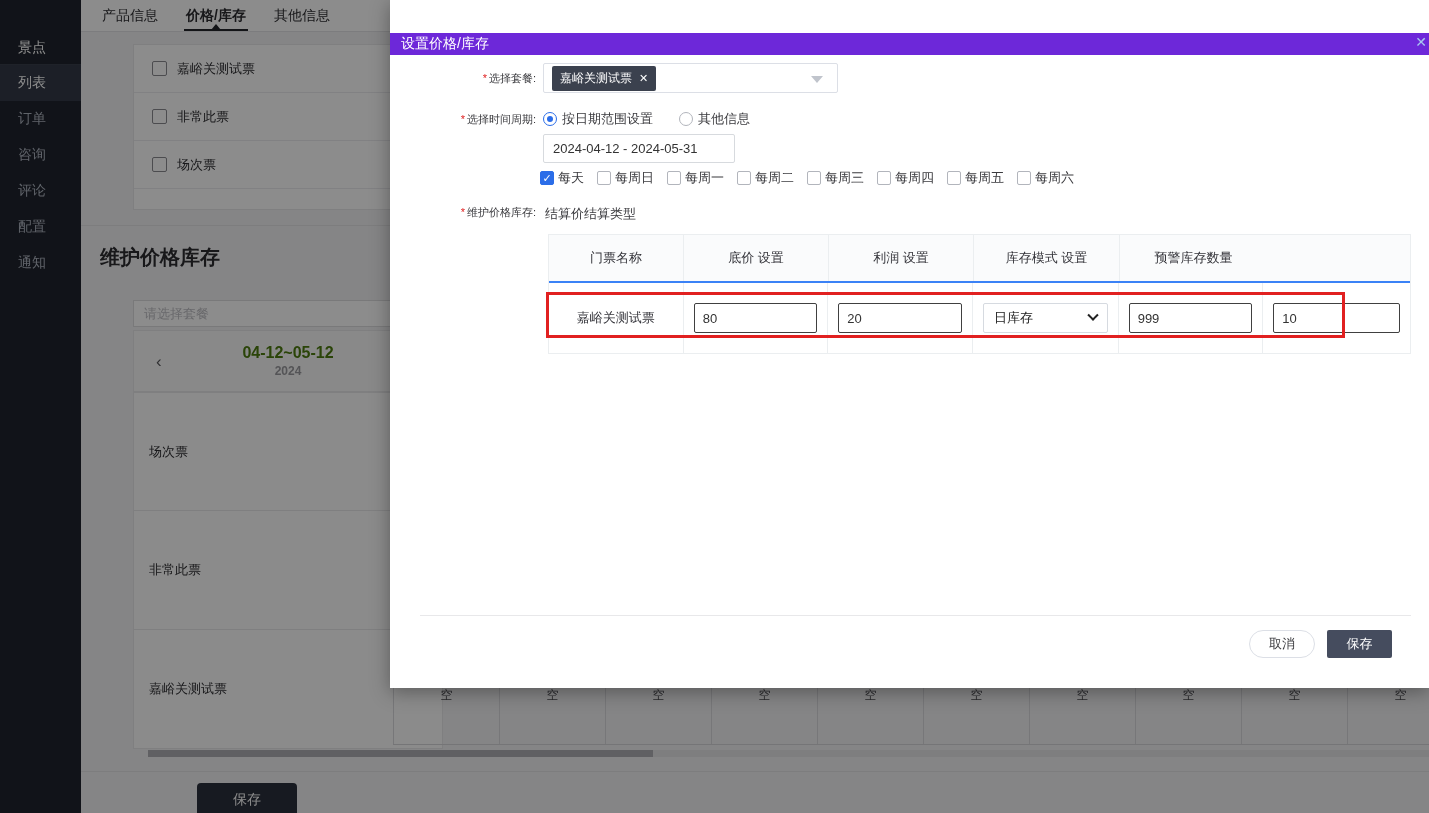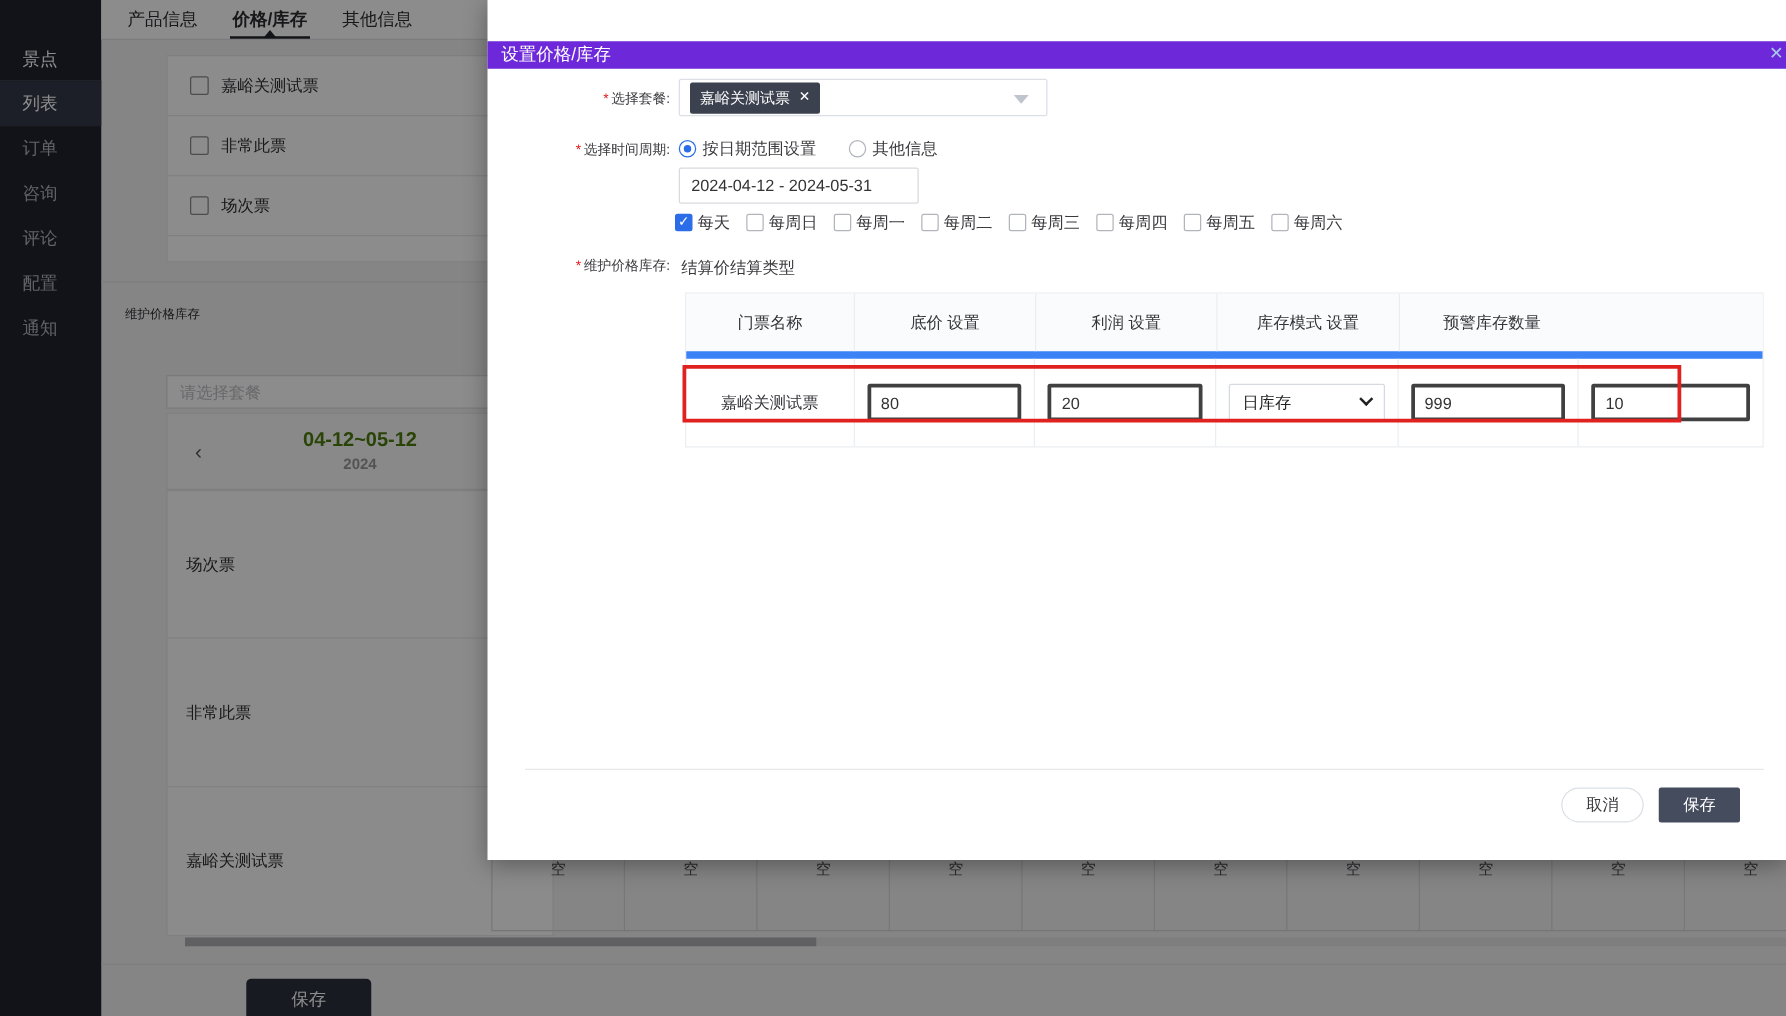--- a/index.html
+++ b/index.html
@@ -27,21 +27,21 @@
     position:absolute; bottom:1px; left:50%; margin-left:-5px; width:0; height:0;
     border-left:5px solid transparent; border-right:5px solid transparent; border-bottom:6px solid #23252b;
   }
 
   .ticket-card { position:absolute; left:52px; top:44px; width:310px; height:166px; background:#fff; border:1px solid #e7e7ea; }
   .ticket-row { height:48px; display:flex; align-items:center; gap:10px; padding-left:18px; border-bottom:1px solid #ececee; }
   .cb-box { width:15px; height:15px; border:1.5px solid #8b8b90; border-radius:2px; background:#fff; flex:0 0 auto; }
   .ticket-row span.lbl { font-size:13px; color:#2f2f33; }
 
   .section-divider { position:absolute; left:0; top:225px; width:100%; height:1px; background:#e4e4e6; }
-  .section-title { position:absolute; left:19px; top:244px; font-size:10px; font-weight:normal; color:#2d2d31; }
+  .section-title { position:absolute; left:19px; top:244px; font-size:20px; font-weight:bold; color:#2d2d31; }
 
   .package-input { position:absolute; left:52px; top:300px; width:310px; height:27px; border:1px solid #dcdcdf; background:#fff; padding:0 10px; font-size:13px; color:#333; font-family:"Liberation Sans", sans-serif; }
   .package-input::placeholder { color:#bfbfc4; }
 
   .cal-head { position:absolute; left:52px; top:330px; width:310px; height:62px; background:#fafafa; border:1px solid #e7e7ea; display:flex; align-items:center; justify-content:space-between; padding:0 22px; }
   .cal-nav { font-size:17px; color:#5a5a5e; cursor:pointer; line-height:1; }
   .cal-center { text-align:center; }
   .cal-range { font-size:16px; font-weight:bold; color:#4d7c0f; }
   .cal-year { font-size:12px; color:#9a9a9e; font-weight:bold; margin-top:2px; }
 
@@ -83,28 +83,28 @@
   .date-input { position:absolute; left:153px; top:134px; width:192px; height:29px; border:1px solid #d7dade; border-radius:2px; padding:0 9px; font-size:13px; color:#333; font-family:"Liberation Sans", sans-serif; }
 
   .week-row { position:absolute; left:150px; top:169px; display:flex; align-items:center; gap:13px; }
   .wk { display:flex; align-items:center; gap:4px; cursor:pointer; font-size:13px; color:#3a3a3e; }
   .wk-box { width:14px; height:14px; border:1.5px solid #b2b5bc; border-radius:2px; background:#fff; }
   .wk.checked .wk-box { background:#2b6de8; border-color:#2b6de8; color:#fff; font-size:11px; line-height:13px; text-align:center; }
 
   .maintain-hint { position:absolute; left:155px; top:205px; font-size:13px; color:#3a3a3e; }
 
   .price-table { position:absolute; left:158px; top:234px; width:863px; border:1px solid #ebeef0; }
-  .pt-head { display:flex; background:#fafbfc; border-bottom:6px solid #3b82f6; }
+  .pt-head { display:flex; background:#fafbfc; border-bottom:2px solid #3b82f6; }
   .pt-hcell { height:46px; display:flex; align-items:center; justify-content:center; font-size:13px; color:#34343a; border-right:1px solid #ebeef0; }
   .pt-hcell:last-child, .pt-cell:last-child { border-right:none; }
   .pt-body { display:flex; }
   .pt-cell { height:70px; display:flex; align-items:center; padding:0 10px; border-right:1px solid #ebeef0; }
   .pt-cell.name { justify-content:center; font-size:13px; color:#34343a; }
   .c0{width:135px;} .c1{width:145px;} .c2{width:145px;} .c3{width:146px;} .c4{width:145px;} .c5{width:147px;}
-  .cell-input { width:100%; height:30px; border:3px solid #404040; border-radius:2px; padding:0 8px; font-size:13px; color:#333; font-family:"Liberation Sans", sans-serif; }
+  .cell-input { width:100%; height:30px; border:1px solid #404040; border-radius:2px; padding:0 8px; font-size:13px; color:#333; font-family:"Liberation Sans", sans-serif; }
   .cell-select { width:100%; height:30px; border:1px solid #d6dae0; border-radius:2px; padding:0 10px; font-size:13px; color:#222; background:#fff; display:flex; align-items:center; justify-content:space-between; cursor:pointer; }
   .sel-chev { width:8px; height:8px; border-right:2px solid #222; border-bottom:2px solid #222; transform:rotate(45deg) translate(-2px,-2px); }
 
   .red-box { position:absolute; left:156px; top:292px; width:799px; height:46px; border:3px solid #e12020; pointer-events:none; }
 
   .modal-footer-line { position:absolute; left:30px; top:615px; width:991px; height:1px; background:#e8e8ea; }
   .btn-cancel { position:absolute; left:859px; top:630px; width:66px; height:28px; background:#fff; border:1px solid #dcdfe6; border-radius:14px; font-size:13px; color:#3a3a3e; cursor:pointer; font-family:"Liberation Sans", sans-serif; }
   .btn-save { position:absolute; left:937px; top:630px; width:65px; height:28px; background:#454c5e; border:none; border-radius:2px; font-size:13px; color:#fff; cursor:pointer; font-family:"Liberation Sans", sans-serif; }
 </style>
 </head>

